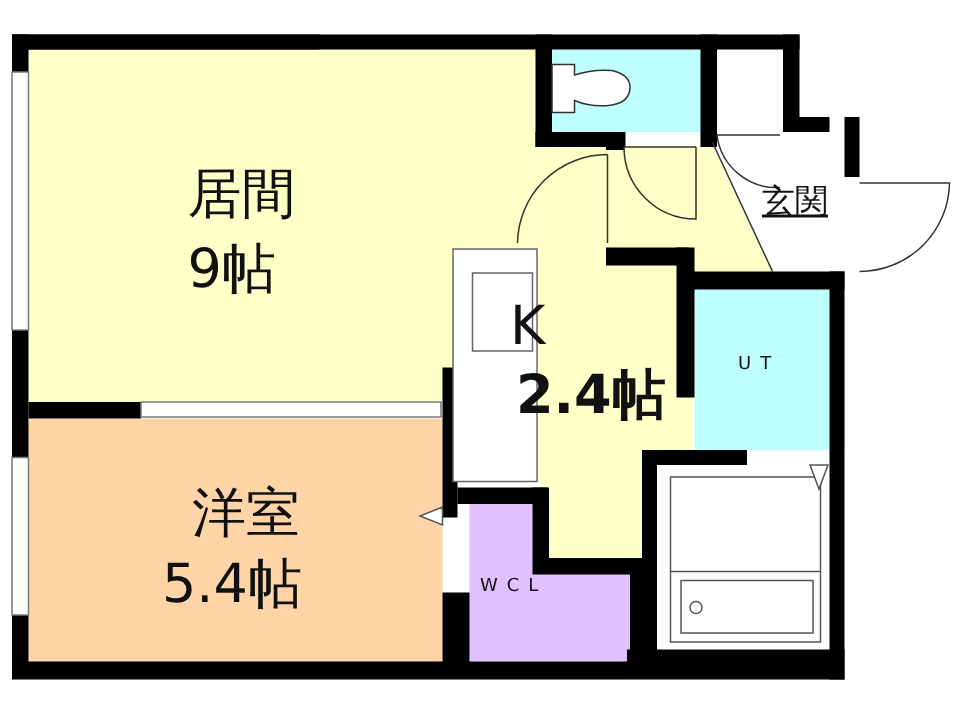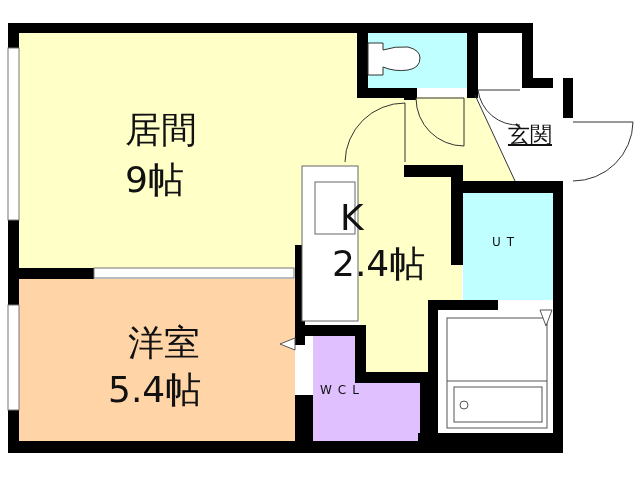--- a/index.html
+++ b/index.html
@@ -99,17 +99,17 @@
   <polygon points="295,338 280,344 295,350" fill="#ffffff" stroke="#555" stroke-width="1"></polygon>
 </svg>
 
 <div class="label big" style="left:125px;top:112px;">居間</div>
 <div class="label big" style="left:125px;top:162px;">9帖</div>
 
 <div class="label big" style="left:108px;top:325px;margin-left:20px;">洋室</div>
 <div class="label big" style="left:108px;top:372px;text-align:right;">5.4帖</div>
 
 <div class="label big" style="left:340px;top:200px;">K</div>
-<div class="label big" style="left:332px;top:246px;">2.4帖</div>
+<div class="label big" style="left:344px;top:246px;font-weight:bold;">2.4帖</div>
 
 <div class="label sm" style="left:492px;top:236px;">UT</div>
 <div class="label sm" style="left:320px;top:384px;">WCL</div>
 <div class="label med" style="left:508px;top:124px;text-decoration:underline;">玄関</div>
 
 </body></html>

